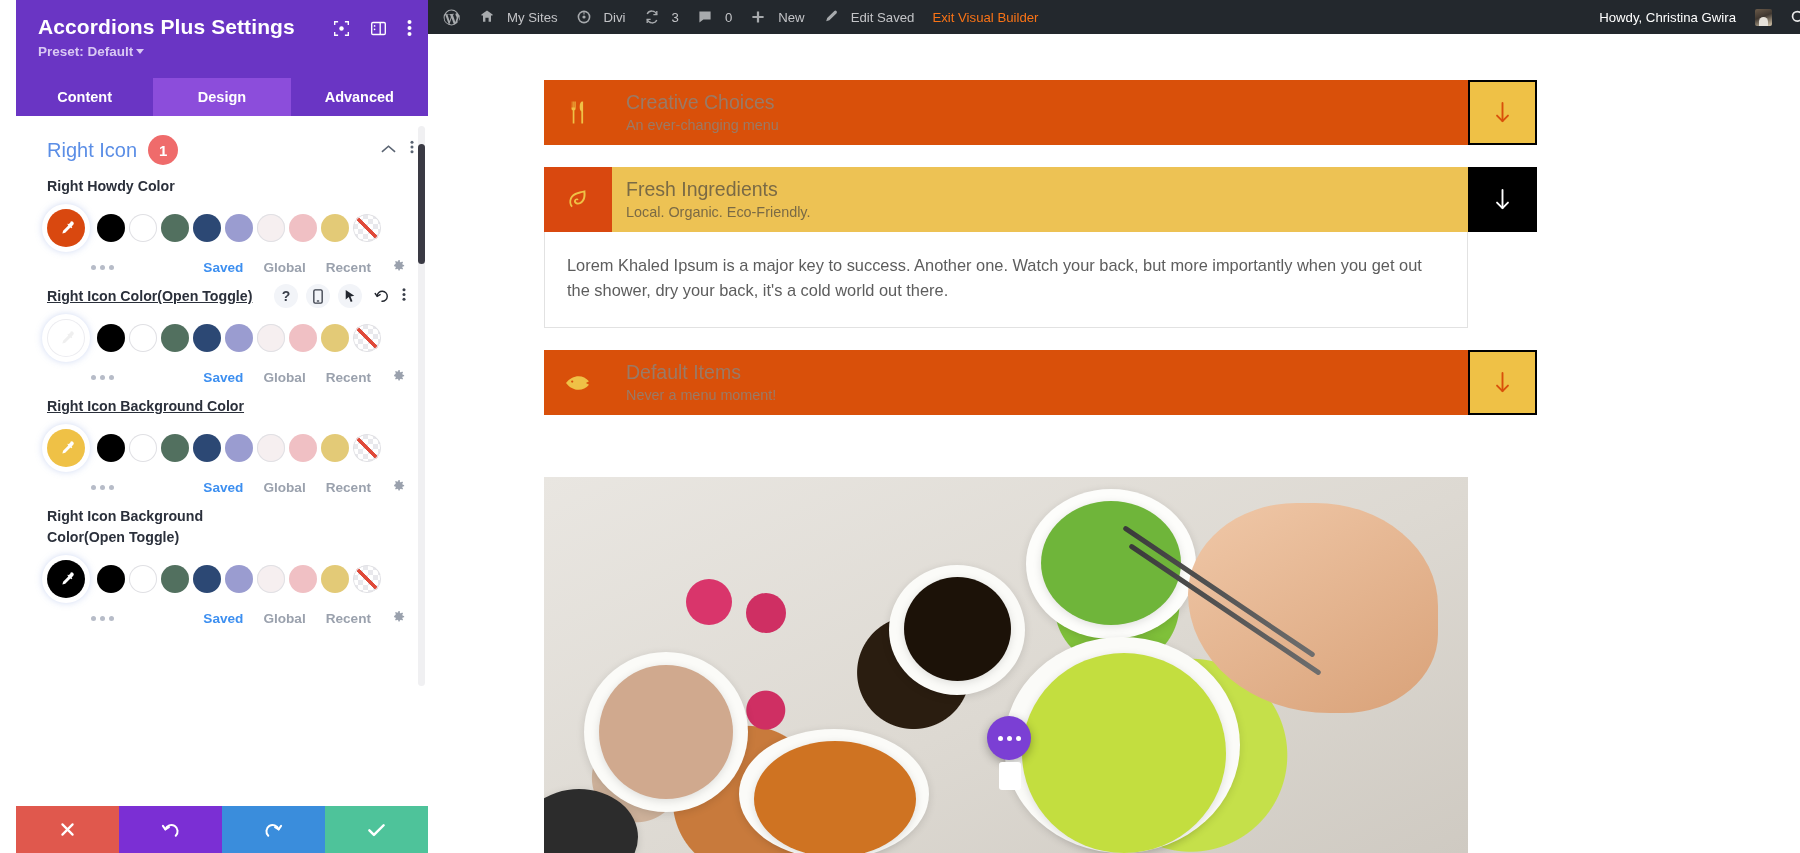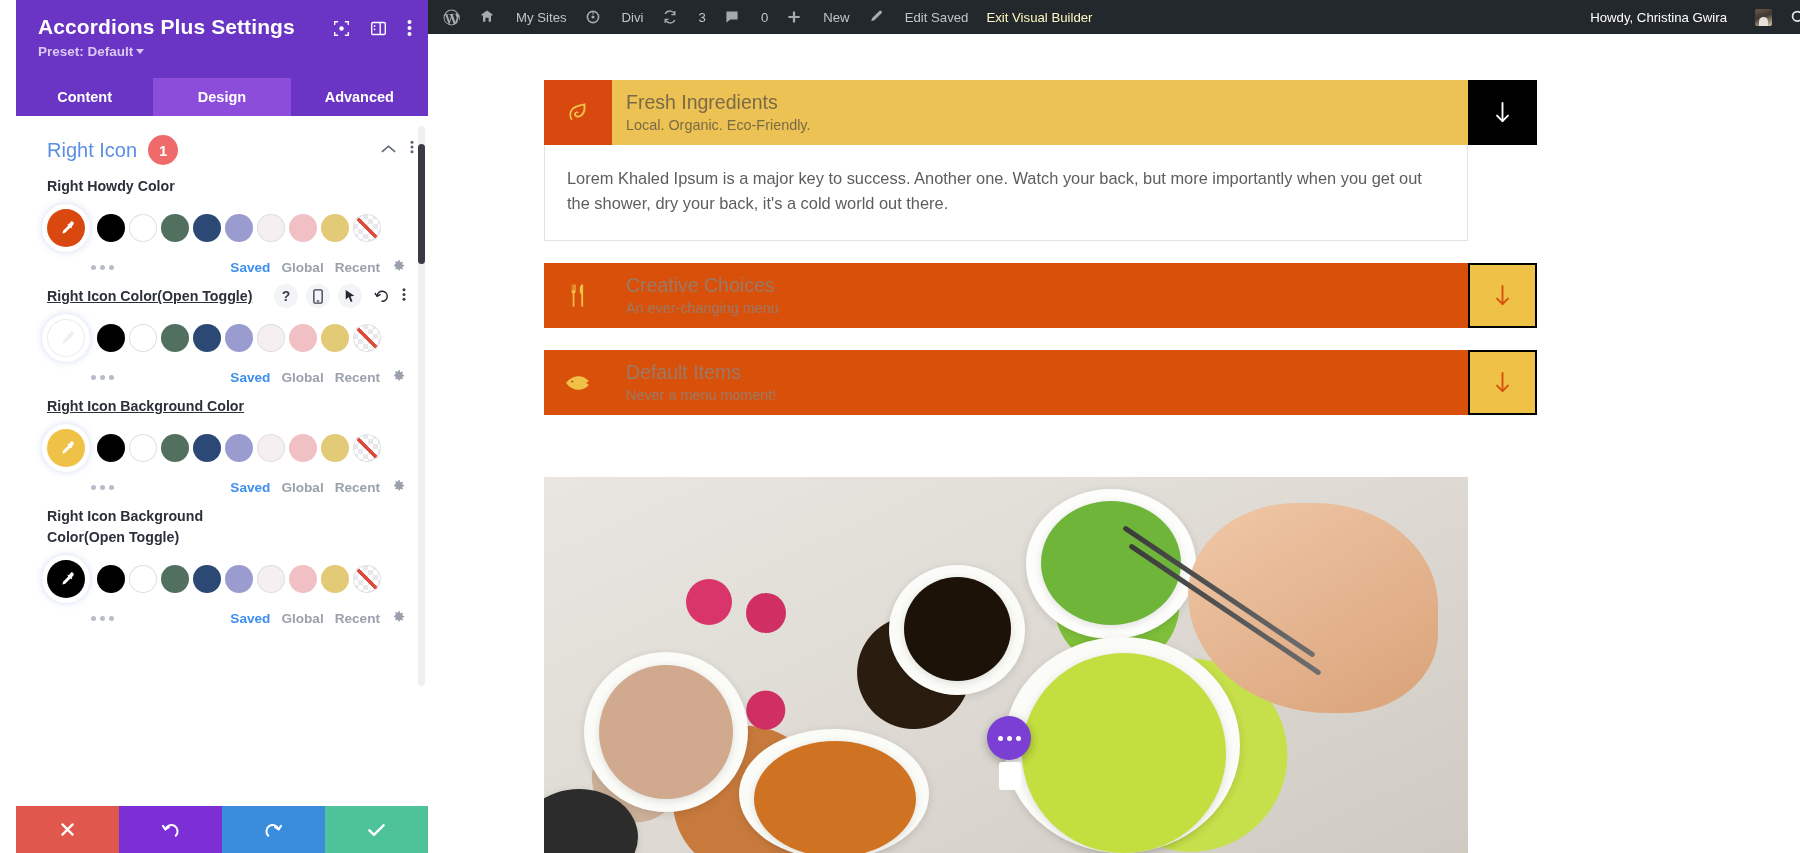--- a/index.html
+++ b/index.html
@@ -140,21 +140,21 @@
     box-shadow: inset 0 0 0 1px #e0e0e4;
   }
 
   .meta-row {
     display: flex; align-items: center;
     padding: 6px 22px 0 44px; position: relative; height: 30px;
   }
   .dots3 { display: flex; gap: 4px; }
   .dots3 i { width: 5px; height: 5px; border-radius: 50%; background: #b7bcc8; display: block; }
   .meta-links {
-    margin-left: auto; display: flex; align-items: center; gap: 11px;
+    margin-left: auto; display: flex; align-items: center; gap: 20px;
   }
   .mlink { font-size: 13.6px; font-weight: bold; color: #9aa1ad; cursor: pointer; }
   .mlink.active { color: #3d8ff0; }
 
   .panel-footer {
     display: flex; height: 47px; flex: 0 0 auto;
   }
   .pf-btn {
     flex: 1; display: flex; align-items: center; justify-content: center;
     color: #fff; cursor: pointer;
@@ -167,21 +167,21 @@
   
   .adminbar {
     position: absolute; left: 412px; top: 0;
     width: 1388px; height: 34px;
     background: #23282d;
     display: flex; align-items: center;
     color: #c3c4c7; font-size: 13.2px;
     z-index: 30;
   }
   .ab-item {
-    display: flex; align-items: center; gap: 21px;
+    display: flex; align-items: center; gap: 12px;
     height: 25px; padding: 0 9px; cursor: pointer;
     white-space: nowrap;
   }
   .ab-item:first-child { padding-left: 14px; }
   .ab-right { margin-left: auto; display: flex; align-items: flex-start; }
   .ab-avatar {
     width: 17px; height: 17px; border-radius: 2px; margin-left: 7px;
     background: linear-gradient(160deg,#6b5b4a 0%,#3f3730 45%,#d8c9ad 100%);
     position: relative; overflow: hidden;
   }
@@ -605,21 +605,21 @@
     </div>
     <div class="ab-item">
       <span class="ab-icon">
         <svg width="16" height="16" viewBox="0 0 20 20" fill="#a7aaad">
             <path d="M14.2 2.4a2 2 0 012.8 2.8l-9 9-4 1.2 1.2-4 9-9z"></path>
           </svg>
       </span>
       <span>Edit Saved</span>
     </div>
     <div class="ab-item">
-      <span style="color:#fef9c3">Exit Visual Builder</span>
+      <span style="color:#f97316">Exit Visual Builder</span>
     </div>
     <div class="ab-right">
       <div class="ab-item">
         <span style="color:#ffffff">Howdy, Christina Gwira</span>
         <span class="ab-avatar"></span>
       </div>
       <div class="ab-item">
         <span class="ab-icon">
           <svg width="17" height="17" viewBox="0 0 20 20" fill="none" stroke="#e8e8e8" stroke-width="2">
               <circle cx="8.6" cy="8.6" r="5.6"></circle>
@@ -628,60 +628,60 @@
         </span>
       </div>
     </div>
   </div>
 
   <div class="canvas">
 
     <div class="acc-wrap">
 
       <div class="acc-item">
-        <div class="acc-head" style="background:#edc254">
-          <div class="acc-iconcell" style="background:#d9480f;color:#efc146">
-            <svg width="25" height="25" viewBox="0 0 24 24" fill="#efc146">
-                <path d="M18.6 4.5c.8 5.9-1.1 9.9-4.3 11.6-2.2 1.2-4.6.9-5.9-.5-1.1-1.2-1-2.9.2-3.9 1-.8 2.3-.8 3-.2.3.3.4.7.2 1-.2.3-.6.3-.9.1-.3-.2-.7-.2-1 .1-.5.4-.5 1.2 0 1.7.7.8 2.1.9 3.4.2 2.4-1.3 4-4.5 3.4-9.3-2.7.9-5.2 1.3-7.3 2.3-2.5 1.1-4 2.9-4.4 5.6-.3 2 .3 3.8 1.5 5l-1.2 1.3c-1.6-1.6-2.3-4-2-6.6.5-3.4 2.5-5.7 5.5-7.1 2.6-1.2 5.8-1.6 9.8-2.6z"></path>
-              </svg>
-          </div>
-          <div class="acc-textcell">
-            <div class="acc-title" style="color:#7a6a45">Fresh Ingredients</div>
-            <div class="acc-sub" style="color:#7a6a45">Local. Organic. Eco-Friendly.</div>
-          </div>
-          <div class="acc-arrow" style="background:#000000;color:#ffffff">
-            <svg width="17" height="25" viewBox="0 0 18 26" fill="none" stroke="#ffffff" stroke-width="2" stroke-linecap="round" stroke-linejoin="round">
-                <path d="M9 3v19"></path>
-                <path d="M3.2 16.3L9 22.2l5.8-5.9"></path>
-              </svg>
-          </div>
-        </div>
-        <div class="acc-body">
-          <p>Lorem Khaled Ipsum is a major key to success. Another one. Watch your back, but more importantly when you get out the shower, dry your back, it's a cold world out there.</p>
-        </div>
-      </div>
-
-      <div class="acc-item">
         <div class="acc-head" style="background:#d9500a">
           <div class="acc-iconcell" style="background:#d9500a;color:#efc146">
             <svg width="23" height="26" viewBox="0 0 22 26" fill="#efc146">
                 <path d="M4 1.5v7c0 1 .5 1.6 1.2 1.9v13.1h1.7V10.4C7.6 10.1 8.1 9.5 8.1 8.5v-7H7v6.1h-.9V1.5H5.1v6.1H4.2V1.5H4z"></path>
                 <path d="M14.8 1.5c-1.6 0-2.6 2-2.6 5.3 0 2.5.6 4.1 1.6 4.6v12.1h1.8V1.5h-.8z"></path>
               </svg>
           </div>
           <div class="acc-textcell">
             <div class="acc-title" style="color:#9a7a66">Creative Choices</div>
             <div class="acc-sub" style="color:#9a7a66">An ever-changing menu</div>
           </div>
           <div class="acc-arrow" style="background:#efc146;color:#d9500a;border:2px solid #000;height:65px">
             <svg width="17" height="25" viewBox="0 0 18 26" fill="none" stroke="#d9500a" stroke-width="2" stroke-linecap="round" stroke-linejoin="round">
                 <path d="M9 3v19"></path>
                 <path d="M3.2 16.3L9 22.2l5.8-5.9"></path>
               </svg>
           </div>
+        </div>
+      </div>
+
+      <div class="acc-item">
+        <div class="acc-head" style="background:#edc254">
+          <div class="acc-iconcell" style="background:#d9480f;color:#efc146">
+            <svg width="25" height="25" viewBox="0 0 24 24" fill="#efc146">
+                <path d="M18.6 4.5c.8 5.9-1.1 9.9-4.3 11.6-2.2 1.2-4.6.9-5.9-.5-1.1-1.2-1-2.9.2-3.9 1-.8 2.3-.8 3-.2.3.3.4.7.2 1-.2.3-.6.3-.9.1-.3-.2-.7-.2-1 .1-.5.4-.5 1.2 0 1.7.7.8 2.1.9 3.4.2 2.4-1.3 4-4.5 3.4-9.3-2.7.9-5.2 1.3-7.3 2.3-2.5 1.1-4 2.9-4.4 5.6-.3 2 .3 3.8 1.5 5l-1.2 1.3c-1.6-1.6-2.3-4-2-6.6.5-3.4 2.5-5.7 5.5-7.1 2.6-1.2 5.8-1.6 9.8-2.6z"></path>
+              </svg>
+          </div>
+          <div class="acc-textcell">
+            <div class="acc-title" style="color:#7a6a45">Fresh Ingredients</div>
+            <div class="acc-sub" style="color:#7a6a45">Local. Organic. Eco-Friendly.</div>
+          </div>
+          <div class="acc-arrow" style="background:#000000;color:#ffffff">
+            <svg width="17" height="25" viewBox="0 0 18 26" fill="none" stroke="#ffffff" stroke-width="2" stroke-linecap="round" stroke-linejoin="round">
+                <path d="M9 3v19"></path>
+                <path d="M3.2 16.3L9 22.2l5.8-5.9"></path>
+              </svg>
+          </div>
+        </div>
+        <div class="acc-body">
+          <p>Lorem Khaled Ipsum is a major key to success. Another one. Watch your back, but more importantly when you get out the shower, dry your back, it's a cold world out there.</p>
         </div>
       </div>
 
       <div class="acc-item">
         <div class="acc-head" style="background:#d9500a">
           <div class="acc-iconcell" style="background:#d9500a;color:#efc146">
             <svg width="28" height="20" viewBox="0 0 28 20" fill="#efc146">
                 <path d="M2 10c3.4-4.6 8-6.8 12.6-6.8 4 0 7.6 1.8 10.4 5.1l-3.1 1.7 3.1 1.7c-2.8 3.3-6.4 5.1-10.4 5.1C10 16.8 5.4 14.6 2 10z"></path>
                 <circle cx="8.2" cy="8.6" r="1.1" fill="#d9500a"></circle>
               </svg>

